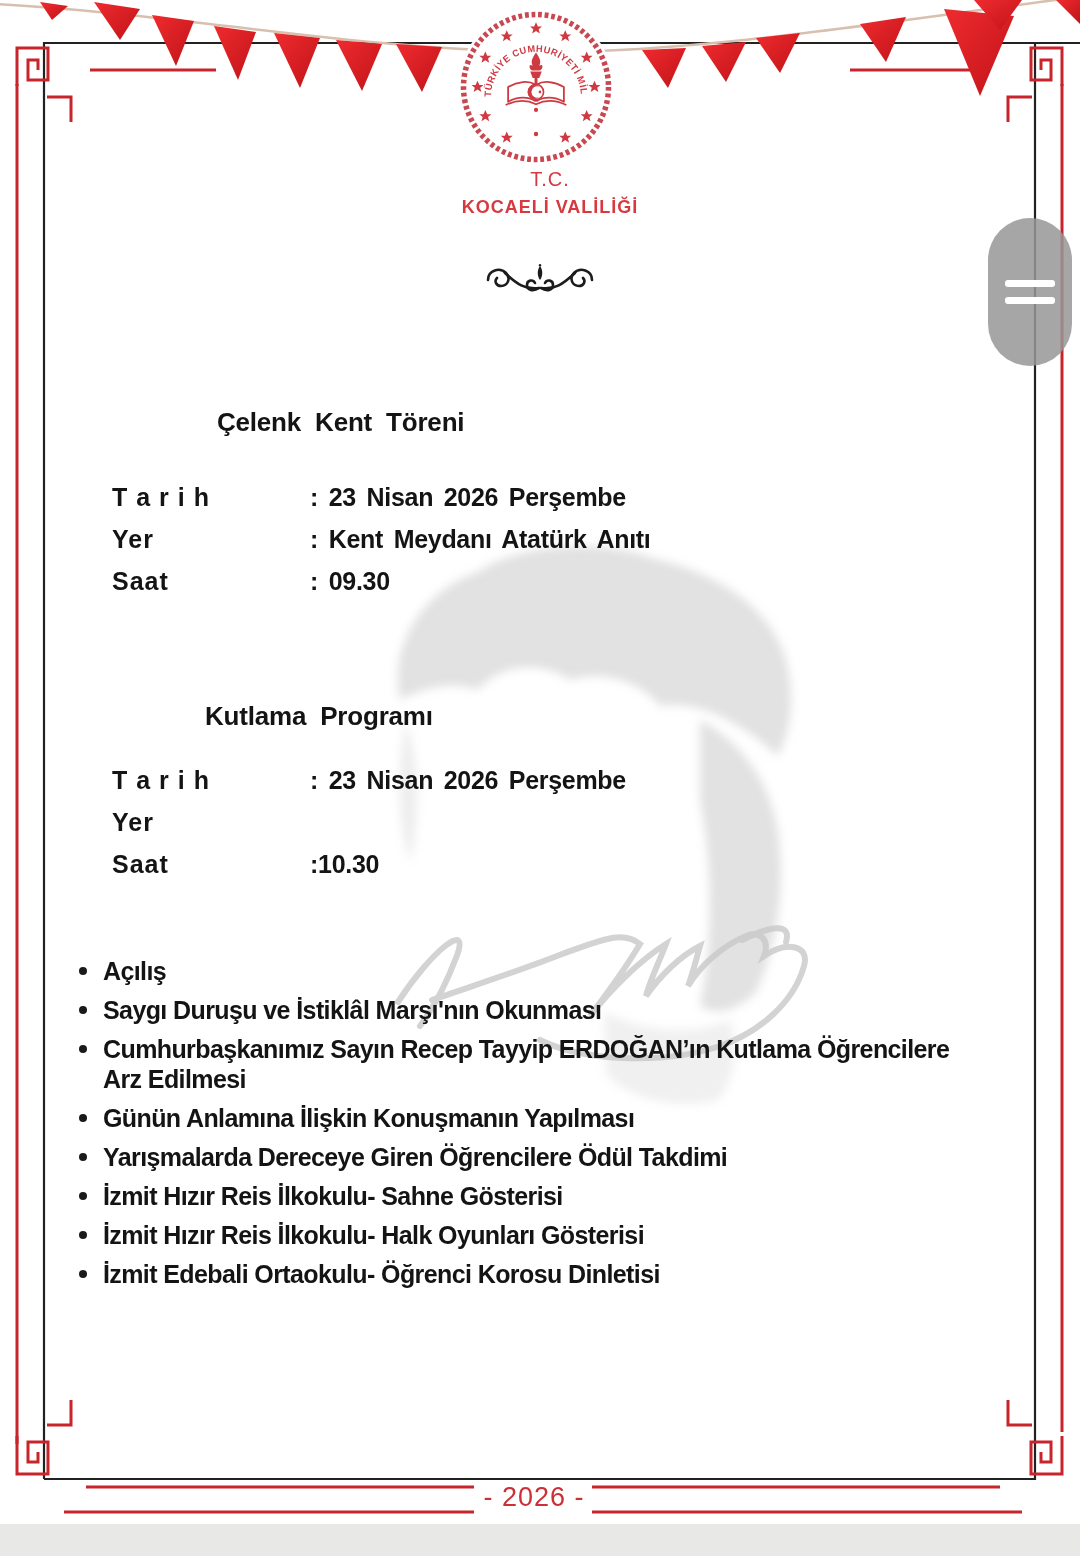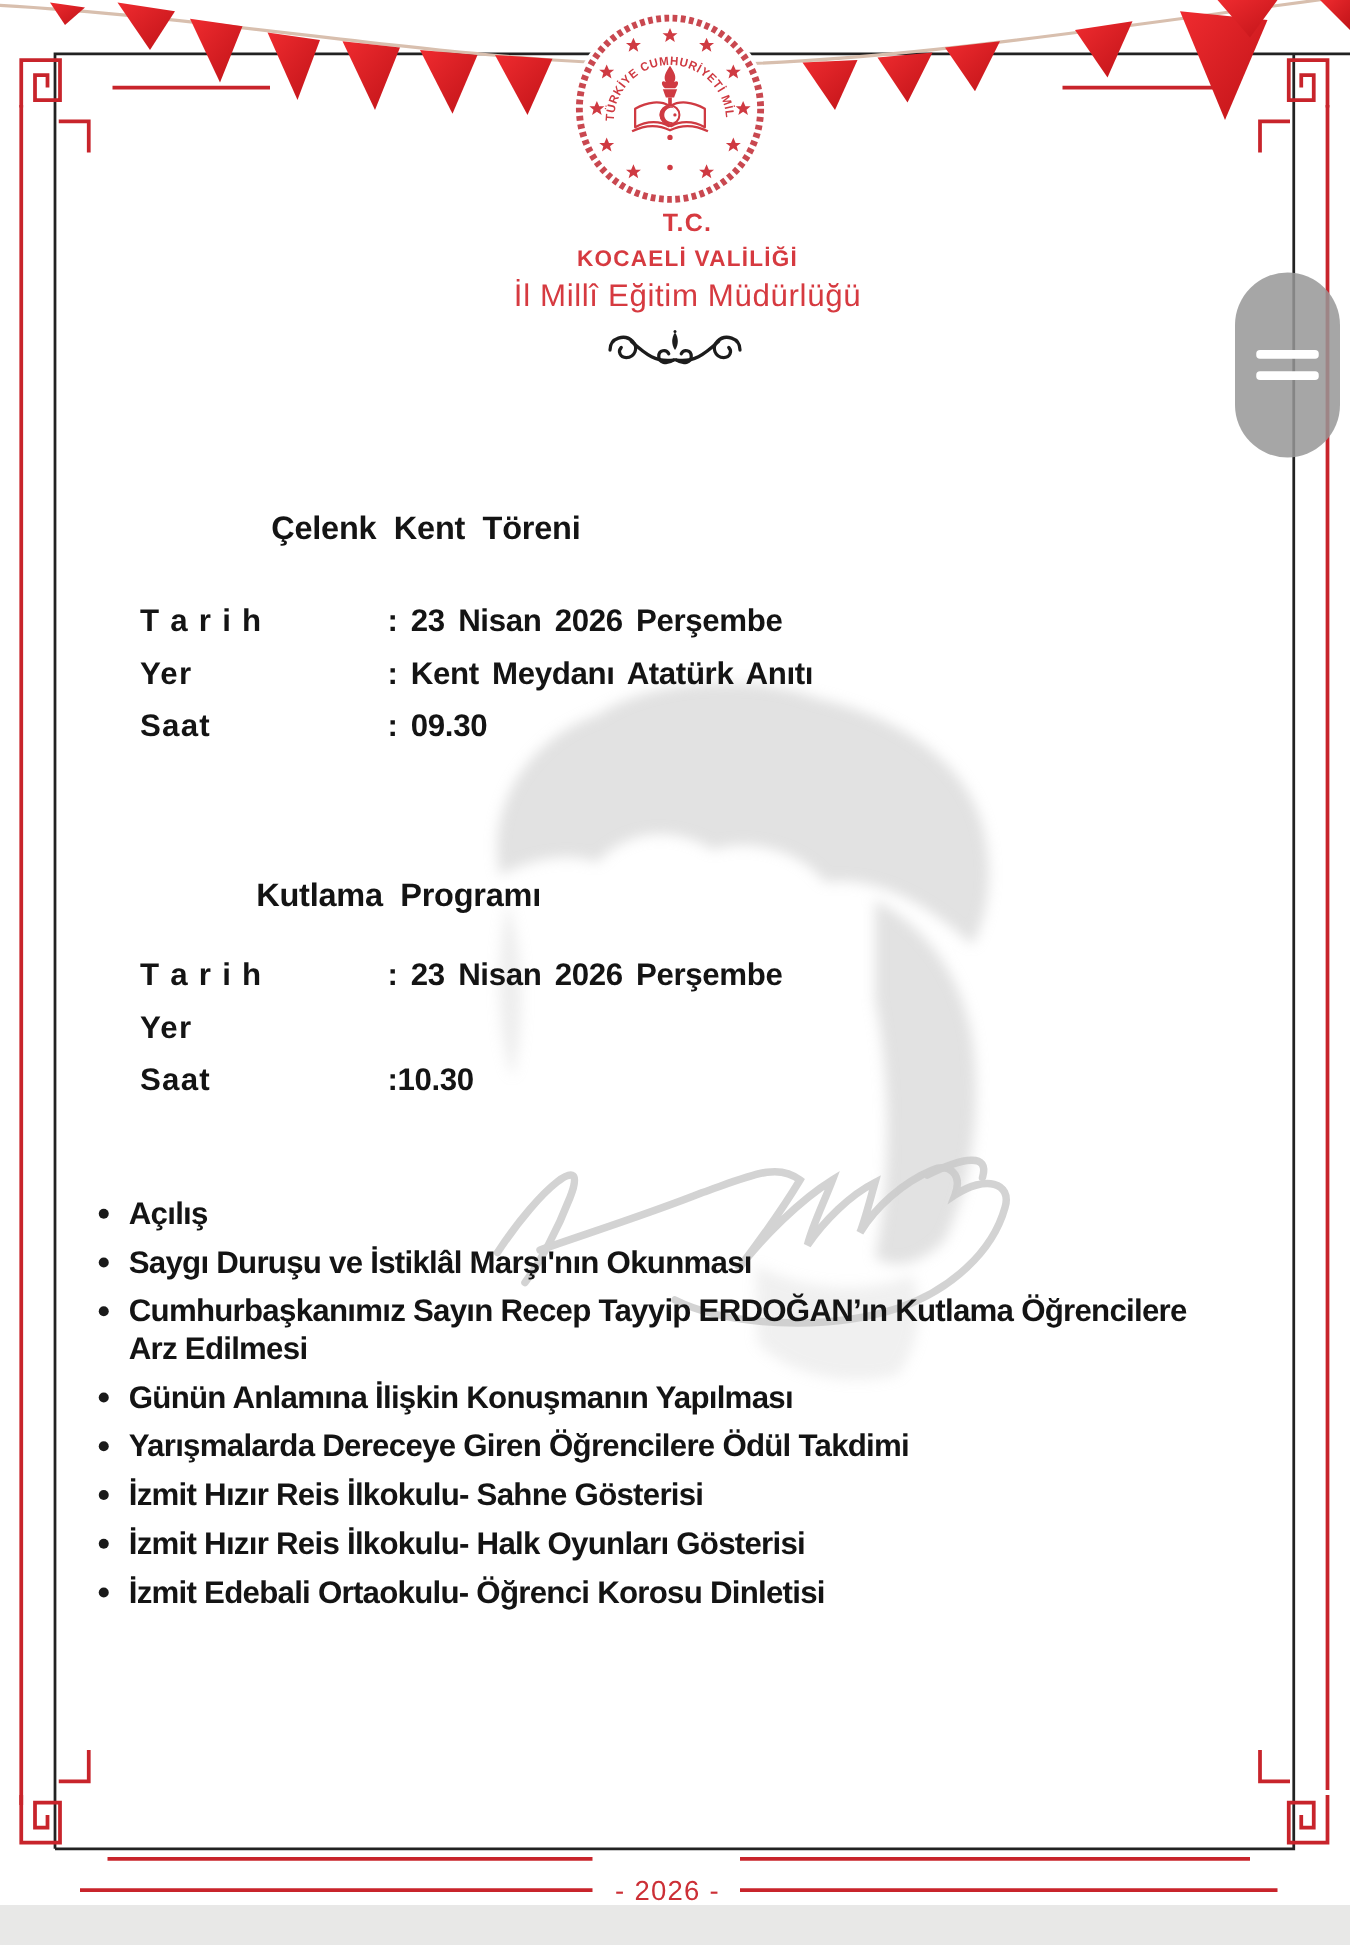--- a/index.html
+++ b/index.html
@@ -9,21 +9,21 @@
   svg{display:block;}
   
   #watermark{left:0;top:0;z-index:0;}
   #frame{left:0;top:0;z-index:1;}
   #bunting{left:0;top:0;z-index:2;}
   #seal{left:456px;top:7px;z-index:3;}
   .textlayer{z-index:4;}
   #scroll-handle{z-index:6;}
   
   #org-header{left:20px;top:168px;width:1060px;text-align:center;color:#d63a40;}
-  #org-line1{font-size:20px;font-weight:700;line-height:22px;letter-spacing:1px;}
+  #org-line1{font-size:20px;font-weight:400;line-height:22px;letter-spacing:1px;}
   #org-line2{font-size:18px;font-weight:700;line-height:30px;letter-spacing:1px;margin-top:2px;}
   #org-line3{font-size:25px;font-weight:400;line-height:30px;letter-spacing:0.5px;}
   #flourish{left:485px;top:264px;}
   
   .sec-title{font-size:26px;font-weight:700;color:#141414;word-spacing:7px;letter-spacing:-0.2px;}
   #sec1-title{left:217px;top:407px;}
   #sec2-title{left:205px;top:689px;margin-top:12px;}
   .rows{left:112px;width:880px;}
   #sec1-rows{top:484px;}
   #sec2-rows{top:767px;}
@@ -33,21 +33,21 @@
   .row .val{flex:1;word-spacing:4px;}
   
   #program{left:79px;top:956px;width:900px;list-style:none;margin:0;padding:0;}
   #program li{display:flex;margin-bottom:9px;font-size:25px;font-weight:700;color:#141414;
               line-height:30px;letter-spacing:-0.6px;}
   #program .dot{flex:none;width:8px;height:8px;border-radius:50%;background:#1a1a1a;
                 margin:11px 16px 0 0;}
   #program .txt{flex:1;}
   
   #footer-year{left:452px;top:1482px;width:164px;text-align:center;color:#cc2f36;
-               font-size:22px;font-weight:400;letter-spacing:1px;margin-top:18px;}
+               font-size:27px;font-weight:400;letter-spacing:1px;}
   #bottom-strip{left:0;top:1524px;width:1080px;height:32px;background:#e8e8e7;}
   
   #scroll-handle{left:988px;top:218px;width:84px;height:148px;border-radius:44px;
                  background:rgba(150,150,150,0.85);cursor:grab;}
   #scroll-handle .bar{position:absolute;left:17px;width:50px;height:7px;border-radius:3px;
                       background:#ffffff;}
   #scroll-handle .bar.b1{top:62px;}
   #scroll-handle .bar.b2{top:79px;}
 </style>
 </head>
@@ -179,21 +179,20 @@
       </g>
       <circle cx="0" cy="4" r="9.2" fill="#ffffff" stroke="#cf3a42" stroke-width="2"></circle>
       <path d="M4,-2.5 A7,7 0 1 0 4,10.5 A8.6,8.6 0 1 1 4,-2.5 Z" fill="#cf3a42"></path>
       <circle cx="4.8" cy="4" r="1.6" fill="#cf3a42"></circle>
     </g>
   </svg>
 
   <div id="org-header" class="abs textlayer">
     <div id="org-line1">T.C.</div>
     <div id="org-line2">KOCAELİ VALİLİĞİ</div>
-    <div id="org-line3">İl Millî Eğitim Müdürlüğü</div>
   </div>
 
   <svg id="flourish" class="abs textlayer" width="110" height="36" viewBox="0 0 110 36">
     <g fill="none" stroke="#1c1c1c" stroke-width="2.6" stroke-linecap="round">
       <path d="M3,16 C3,6 15,3 21,9 C26,14 23,22 16,22 C11,22 9,17 12,14"></path>
       <path d="M20,9 C32,20 40,26 54,24"></path>
       <path d="M54,24 C48,28 42,26 42,21 C42,16 48,15 50,19"></path>
       <path d="M107,16 C107,6 95,3 89,9 C84,14 87,22 94,22 C99,22 101,17 98,14"></path>
       <path d="M90,9 C78,20 70,26 56,24"></path>
       <path d="M56,24 C62,28 68,26 68,21 C68,16 62,15 60,19"></path>

